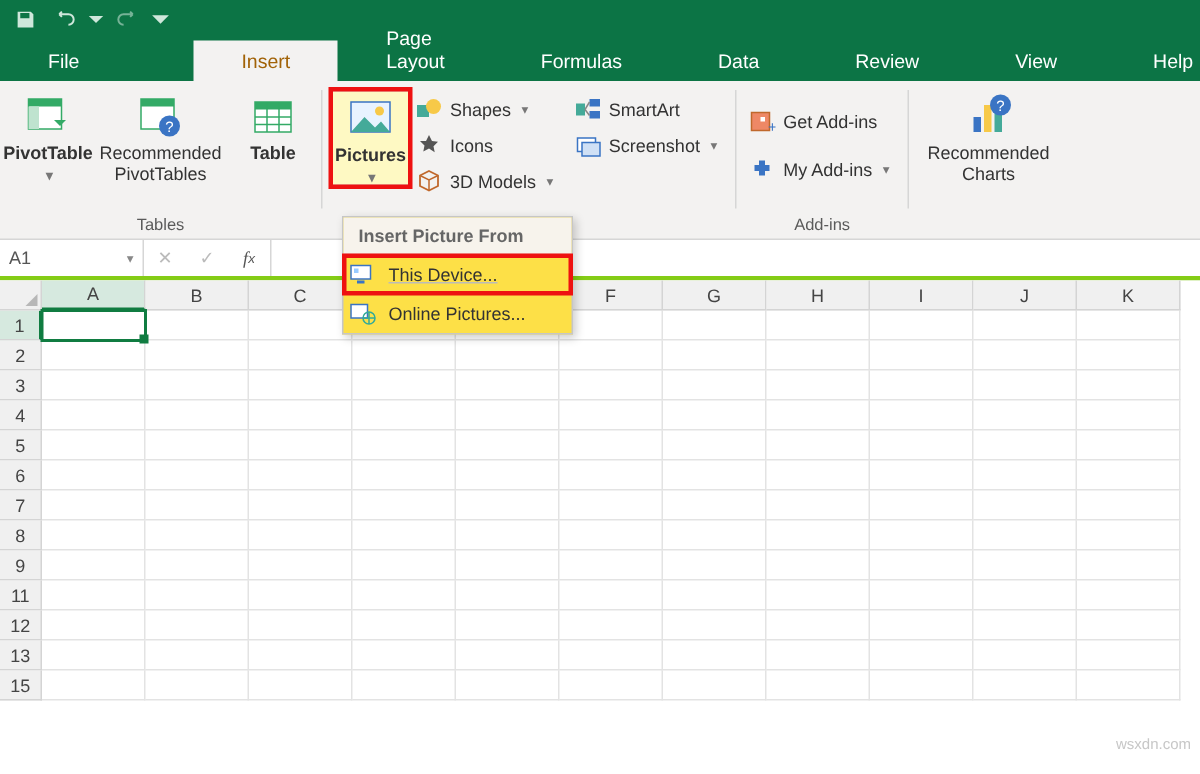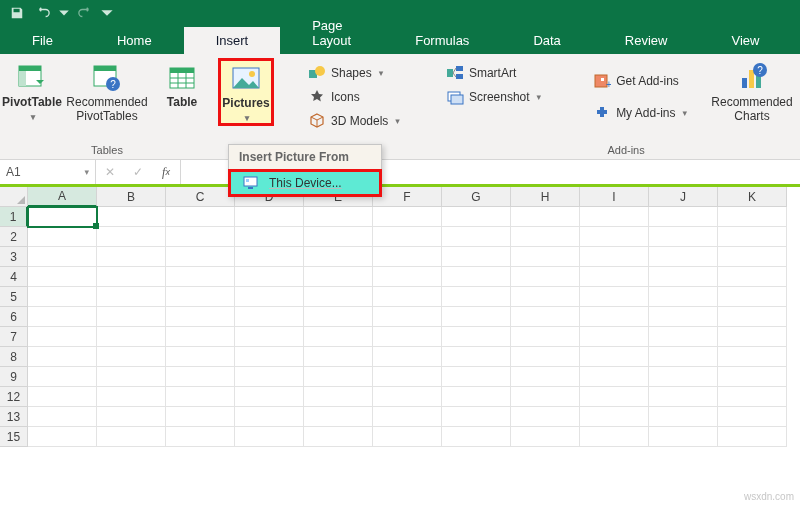--- a/index.html
+++ b/index.html
@@ -4,36 +4,36 @@
 <style>
 * { margin: 0; padding: 0; box-sizing: border-box; font-family: "Segoe UI", Arial, sans-serif; }
 body { width: 800px; height: 516px; background: #fff; overflow: hidden; position: relative; }
 
 .titlebar { height: 26px; background: #0c7445; display: flex; align-items: center; padding: 0 6px; gap: 4px; }
 .qat-btn { width: 22px; height: 22px; display: flex; align-items: center; justify-content: center; color: #cfe7db; }
 .qat-btn svg { width: 14px; height: 14px; }
 
 .tabstrip { height: 28px; background: #0c7445; display: flex; align-items: flex-end; color: #fff; font-size: 13px; }
 .tab { padding: 6px 32px; cursor: pointer; }
-.tab.active { background: #f3f2f1; color: #0f172a; }
+.tab.active { background: #f3f2f1; color: #a16207; margin-left: 44px; }
 .tellme { display: flex; align-items: center; gap: 6px; padding: 6px 10px; margin-left: 4px; color: #e6f3ed; }
 .tellme svg { width: 14px; height: 14px; }
 
 .ribbon { height: 106px; background: #f3f2f1; border-bottom: 1px solid #d6d6d6; display: flex; position: relative; }
 .group { display: flex; flex-direction: column; align-items: center; padding: 2px 6px 0; }
 .group-body { flex: 1; display: flex; align-items: flex-start; gap: 2px; padding-top: 4px; }
 .group-label { font-size: 11px; color: #5a5a5a; padding: 2px 0 3px; }
 .vsep { width: 1px; background: #d6d6d6; margin: 6px 0 20px; }
 
 .big-btn { display: flex; flex-direction: column; align-items: center; justify-content: flex-start; width: 70px; padding: 2px 2px 0; font-size: 12px; color: #333; gap: 2px; cursor: pointer; text-align: center; line-height: 1.15; }
 .big-btn .icon-wrap { width: 32px; height: 32px; display: flex; align-items: center; justify-content: center; }
 .big-btn.w90 { width: 94px; }
 .big-btn.w60 { width: 52px; font-weight: bold; }
 
-.small-stack { display: flex; flex-direction: column; gap: 2px; padding-top: 2px; padding-left: 32px; }
+.small-stack { display: flex; flex-direction: column; gap: 2px; padding-top: 2px; }
 .small-btn { display: flex; align-items: center; gap: 5px; height: 22px; padding: 0 6px 0 2px; font-size: 12px; color: #333; cursor: pointer; white-space: nowrap; }
 .small-btn .si { width: 18px; height: 18px; display: flex; align-items: center; justify-content: center; }
 .chevd { font-size: 9px; color: #777; margin-left: 2px; }
 
 .highlight-red { outline: 3px solid #e11; outline-offset: -1px; }
 
 .formula-bar { height: 27px; background: #fff; border-bottom: 3px solid #84cc16; display: flex; align-items: center; font-size: 12px; color: #555; }
 .namebox { width: 96px; height: 100%; border-right: 1px solid #d6d6d6; display: flex; align-items: center; padding: 0 6px; justify-content: space-between; }
 .namebox .dd { font-size: 9px; color: #888; }
 .fb-btns { display: flex; align-items: center; height: 100%; border-right: 1px solid #d6d6d6; }
@@ -47,23 +47,23 @@
 .colhead { width: 69px; border-right: 1px solid #d4d4d4; border-bottom: 1px solid #d4d4d4; background: #f0f0f0; display: flex; align-items: center; justify-content: center; font-size: 12px; color: #444; }
 .colhead.sel { background: #d6e9df; border-bottom: 2px solid #107c41; }
 .rows { }
 .row { display: flex; height: 20px; }
 .rowhead { width: 28px; border-right: 1px solid #d4d4d4; border-bottom: 1px solid #d4d4d4; background: #f0f0f0; display: flex; align-items: center; justify-content: center; font-size: 12px; color: #444; }
 .rowhead.sel { background: #d6e9df; border-right: 2px solid #107c41; }
 .cell { width: 69px; border-right: 1px solid #e3e3e3; border-bottom: 1px solid #e3e3e3; }
 .cell.active { outline: 2px solid #107c41; outline-offset: -1px; position: relative; }
 .cell.active::after { content: ""; position: absolute; right: -3px; bottom: -3px; width: 6px; height: 6px; background: #107c41; }
 
-.dropdown { position: absolute; top: 144px; left: 228px; width: 154px; background: #5eead4; border: 1px solid #c6c6c6; box-shadow: 2px 2px 6px rgba(0,0,0,.2); z-index: 50; font-size: 12px; }
+.dropdown { position: absolute; top: 144px; left: 228px; width: 154px; background: #fde047; border: 1px solid #c6c6c6; box-shadow: 2px 2px 6px rgba(0,0,0,.2); z-index: 50; font-size: 12px; }
 .dropdown-header { padding: 5px 10px; color: #666; font-weight: 600; border-bottom: 1px solid #e6e0d8; background: #f7f3ec; }
-.dropdown-item { display: flex; align-items: center; gap: 8px; padding: 5px 14px; cursor: pointer; color: #333; }
+.dropdown-item { display: flex; align-items: center; gap: 8px; padding: 5px 4px; cursor: pointer; color: #333; }
 .dropdown-item .di-icon { width: 18px; height: 16px; display: flex; align-items: center; justify-content: center; }
 .dd-hl { outline: 3px solid #e11; outline-offset: -2px; }
 
 .watermark { position: absolute; right: 6px; bottom: 14px; font-size: 10px; color: #c7c7c7; }
 </style>
 </head>
 <body>
 
 <div class="titlebar">
   <div class="qat-btn">
@@ -88,21 +88,20 @@
   </div>
   <div class="qat-btn" style="width:14px;">
     <svg viewBox="0 0 10 10">
         <path fill="currentColor" d="M1 3l4 4 4-4z"></path>
       </svg>
   </div>
 </div>
 
 <div class="tabstrip">
   <div class="tab">File</div>
-  <div class="tab">Home</div>
   <div class="tab active">Insert</div>
   <div class="tab">Page Layout</div>
   <div class="tab">Formulas</div>
   <div class="tab">Data</div>
   <div class="tab">Review</div>
   <div class="tab">View</div>
   <div class="tab">Help</div>
   <div class="tellme">
     <svg viewBox="0 0 16 16">
         <path fill="none" stroke="currentColor" d="M8 2a4 4 0 0 0-2 7v2h4v-2a4 4 0 0 0-2-7zM6 13h4"></path>
@@ -286,20 +285,31 @@
   <div class="dropdown-header">Insert Picture From</div>
   <div class="dropdown-item dd-hl">
     <span class="di-icon">
         <svg viewBox="0 0 18 16">
           <rect x="1" y="2" width="13" height="9" fill="#fff" stroke="#3a74c4"></rect>
           <rect x="5" y="12" width="5" height="2" fill="#3a74c4"></rect>
           <rect x="3" y="4" width="3" height="3" fill="#9cf"></rect>
         </svg>
       </span>
     <span style="text-decoration: underline; text-decoration-color:#bbb;">This Device...</span>
+  </div>
+  <div class="dropdown-item">
+    <span class="di-icon">
+        <svg viewBox="0 0 18 16">
+          <rect x="1" y="2" width="11" height="9" fill="#fff" stroke="#3a74c4"></rect>
+          <circle cx="13" cy="11" r="4" fill="none" stroke="#3a9"></circle>
+          <line x1="9" y1="11" x2="17" y2="11" stroke="#3a9"></line>
+          <line x1="13" y1="7" x2="13" y2="15" stroke="#3a9"></line>
+        </svg>
+      </span>
+    <span>Online Pictures...</span>
   </div>
 </div>
 
 <div class="formula-bar">
   <div class="namebox">
     <span>A1</span>
     <span class="dd">▾</span>
   </div>
   <div class="fb-btns">
     <div class="fb-btn">✕</div>
@@ -447,20 +457,34 @@
         <div class="cell"></div>
         <div class="cell"></div>
         <div class="cell"></div>
         <div class="cell"></div>
         <div class="cell"></div>
         <div class="cell"></div>
         <div class="cell"></div>
         <div class="cell"></div>
       </div>
       <div class="row">
+        <div class="rowhead">11</div>
+        <div class="cell"></div>
+        <div class="cell"></div>
+        <div class="cell"></div>
+        <div class="cell"></div>
+        <div class="cell"></div>
+        <div class="cell"></div>
+        <div class="cell"></div>
+        <div class="cell"></div>
+        <div class="cell"></div>
+        <div class="cell"></div>
+        <div class="cell"></div>
+      </div>
+      <div class="row">
         <div class="rowhead">12</div>
         <div class="cell"></div>
         <div class="cell"></div>
         <div class="cell"></div>
         <div class="cell"></div>
         <div class="cell"></div>
         <div class="cell"></div>
         <div class="cell"></div>
         <div class="cell"></div>
         <div class="cell"></div>

